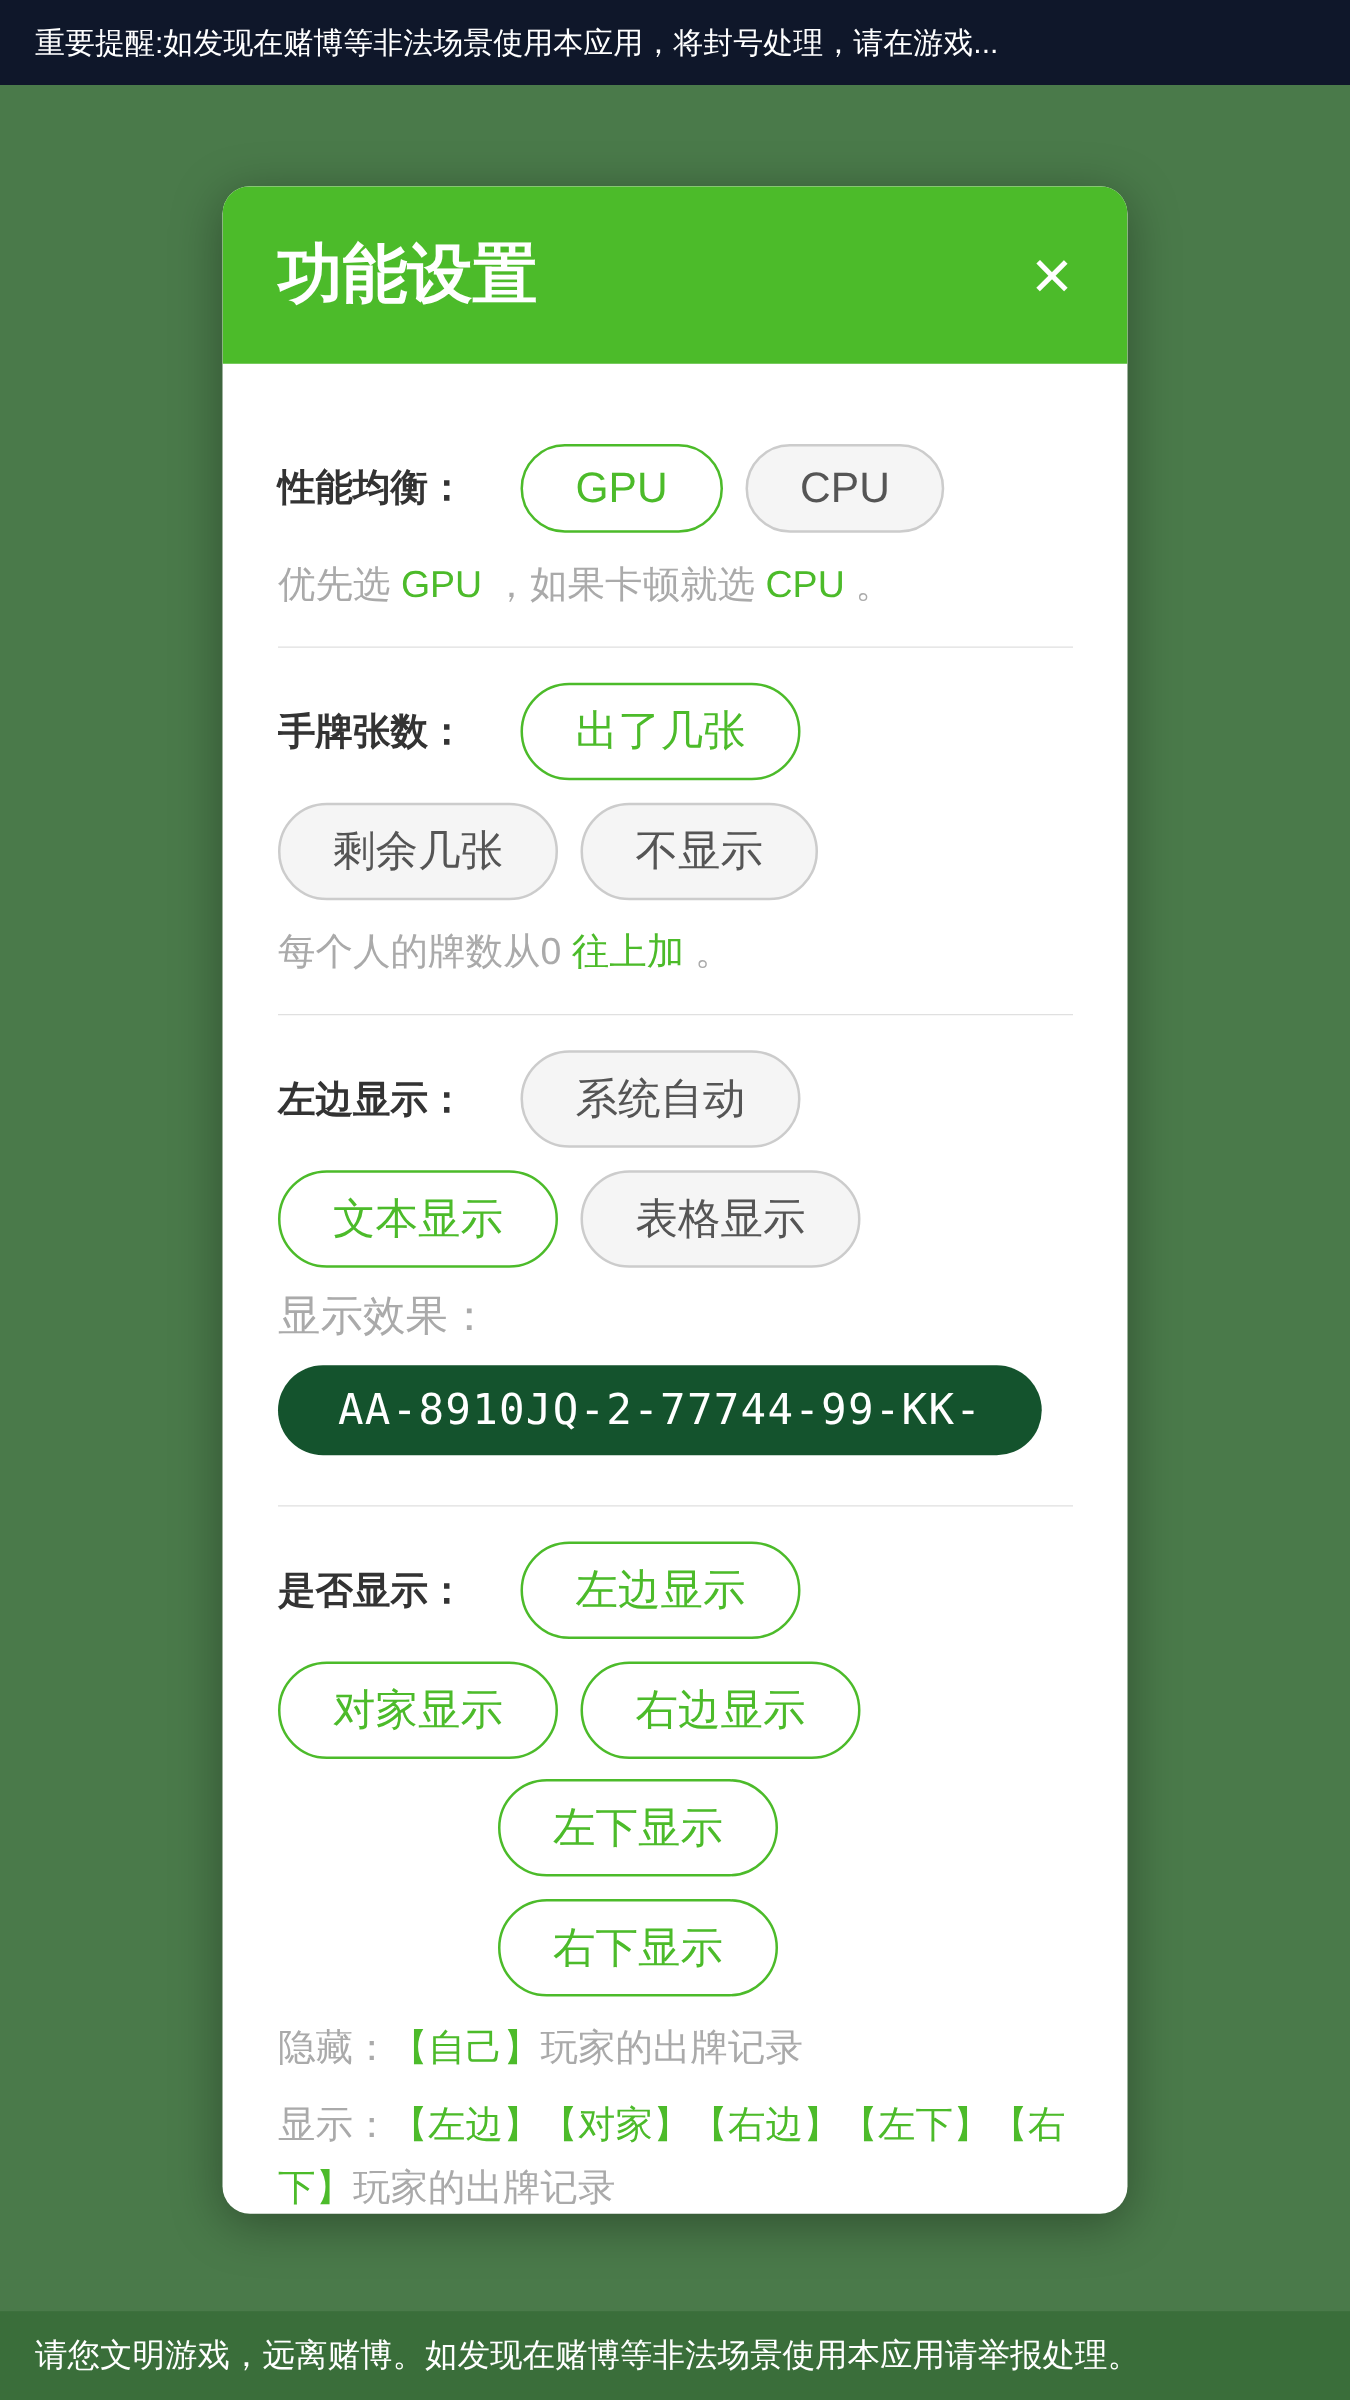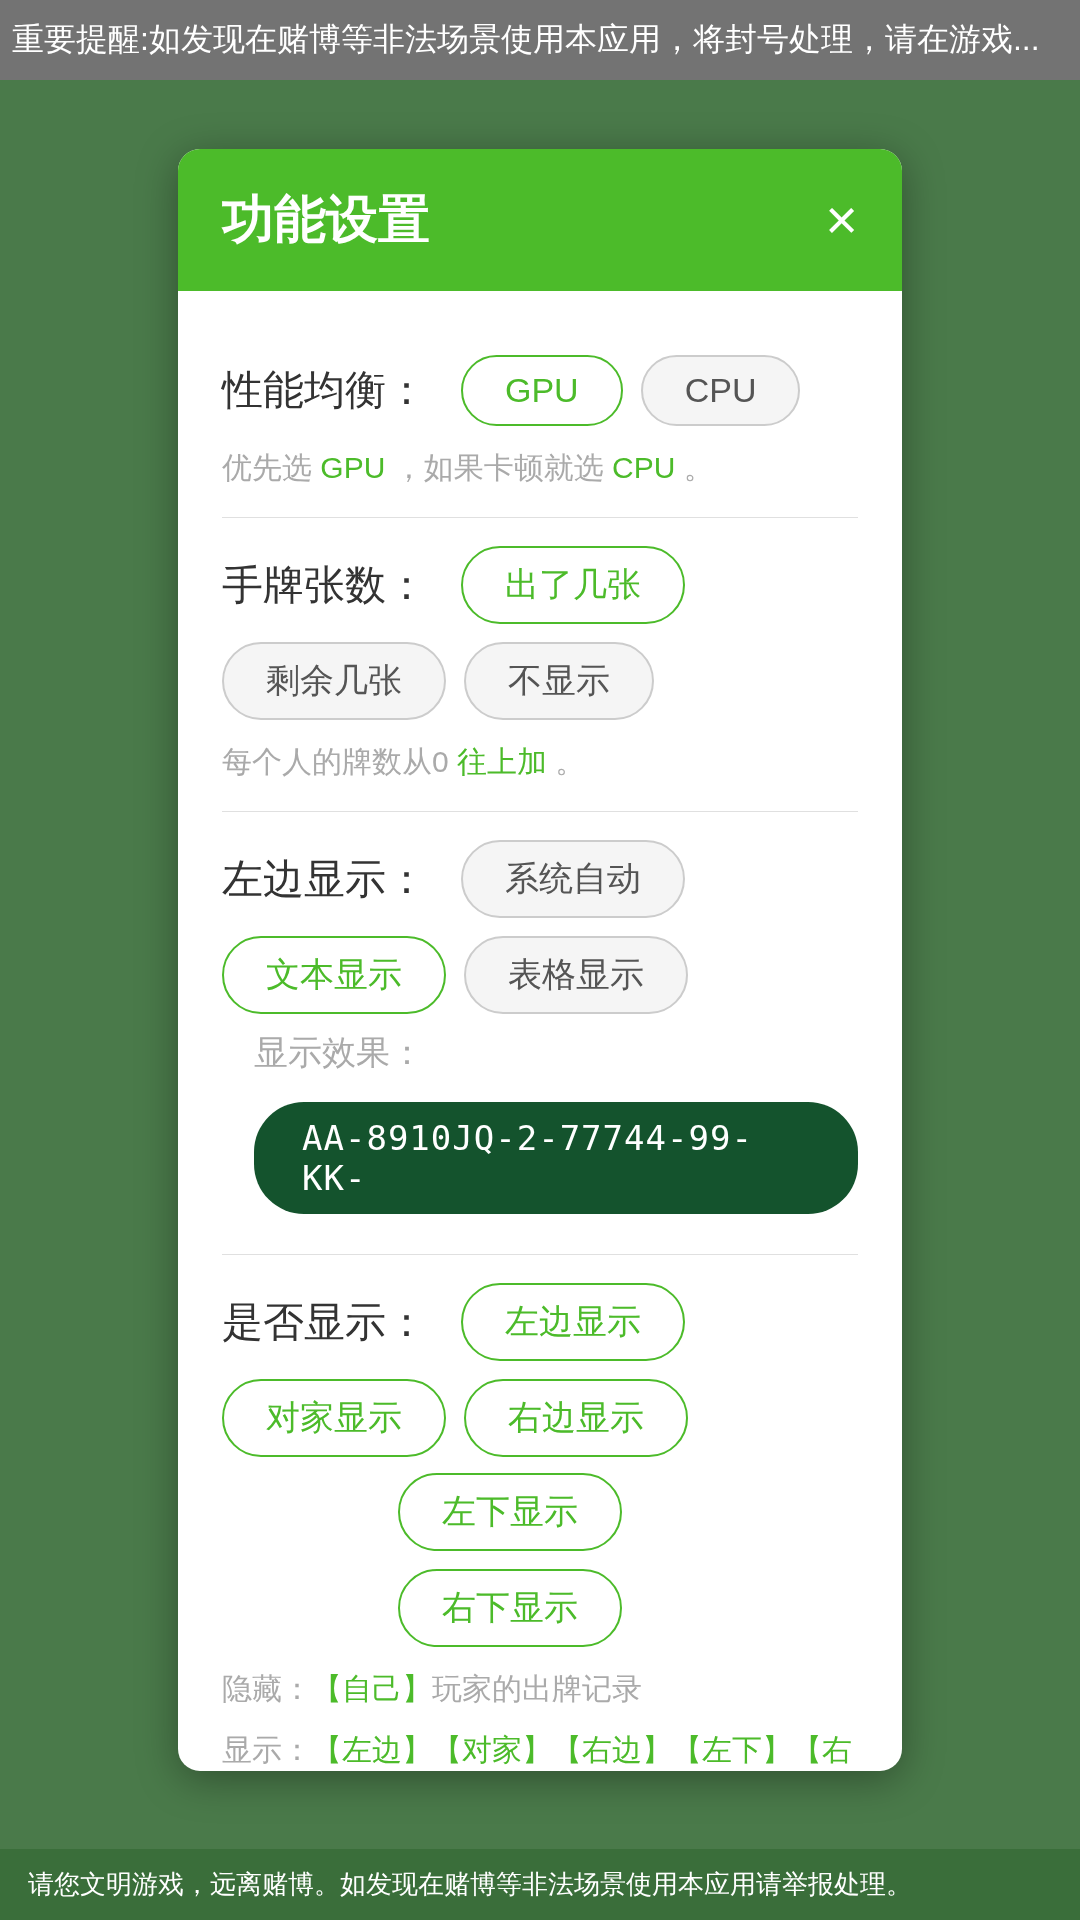--- a/index.html
+++ b/index.html
@@ -6,24 +6,24 @@
     * { box-sizing: border-box; margin: 0; padding: 0; }
     body {
       width: 1080px;
       min-height: 1920px;
       background: #4a7a4a;
       font-family: "PingFang SC", "Microsoft YaHei", sans-serif;
       position: relative;
       overflow-x: hidden;
     }
     .top-bar {
-      background: #737373;
-      color: #fff;
-      font-size: 32px;
-      padding: 18px 12px;
+      background: #0f172a;
+      color: #fff;
+      font-size: 24px;
+      padding: 18px 28px;
       position: relative;
       z-index: 2;
     }
     .bottom-bar {
       position: absolute;
       bottom: 0;
       left: 0; right: 0;
       background: #3a6e3a;
       color: #fff;
       font-size: 26px;
@@ -80,22 +80,22 @@
     }
     .row {
       display: flex;
       align-items: center;
       flex-wrap: wrap;
       gap: 18px;
       margin-bottom: 16px;
     }
     .row-label {
       color: #333;
-      font-size: 41px;
-      font-weight: 400;
+      font-size: 30px;
+      font-weight: 700;
       min-width: 160px;
       margin-right: 16px;
     }
     .btn {
       border-radius: 50px;
       border: 2.5px solid #ccc;
       background: #f5f5f5;
       color: #555;
       font-size: 34px;
       padding: 14px 42px;
@@ -121,24 +121,23 @@
       color: #fff;
       font-size: 34px;
       border-radius: 50px;
       padding: 16px 48px;
       letter-spacing: 1px;
       font-family: monospace;
     }
     .display-effect-row {
       display: flex;
       align-items: center;
-      gap: 26px;
+      gap: 16px;
       margin-bottom: 16px;
       flex-wrap: wrap;
-      margin-left: 32px;
     }
     .display-effect-label {
       color: #aaa;
       font-size: 34px;
       min-width: 160px;
       margin-right: 16px;
     }
   </style>
 </head>
 <body>

